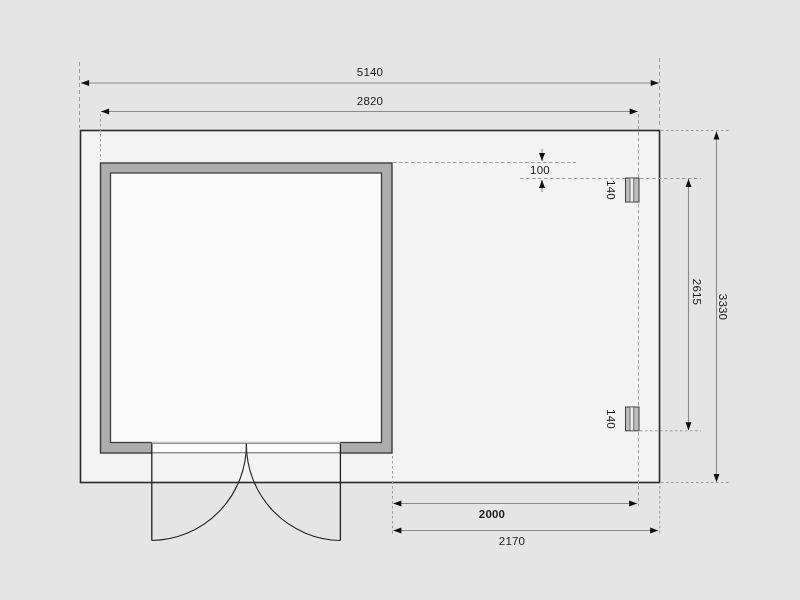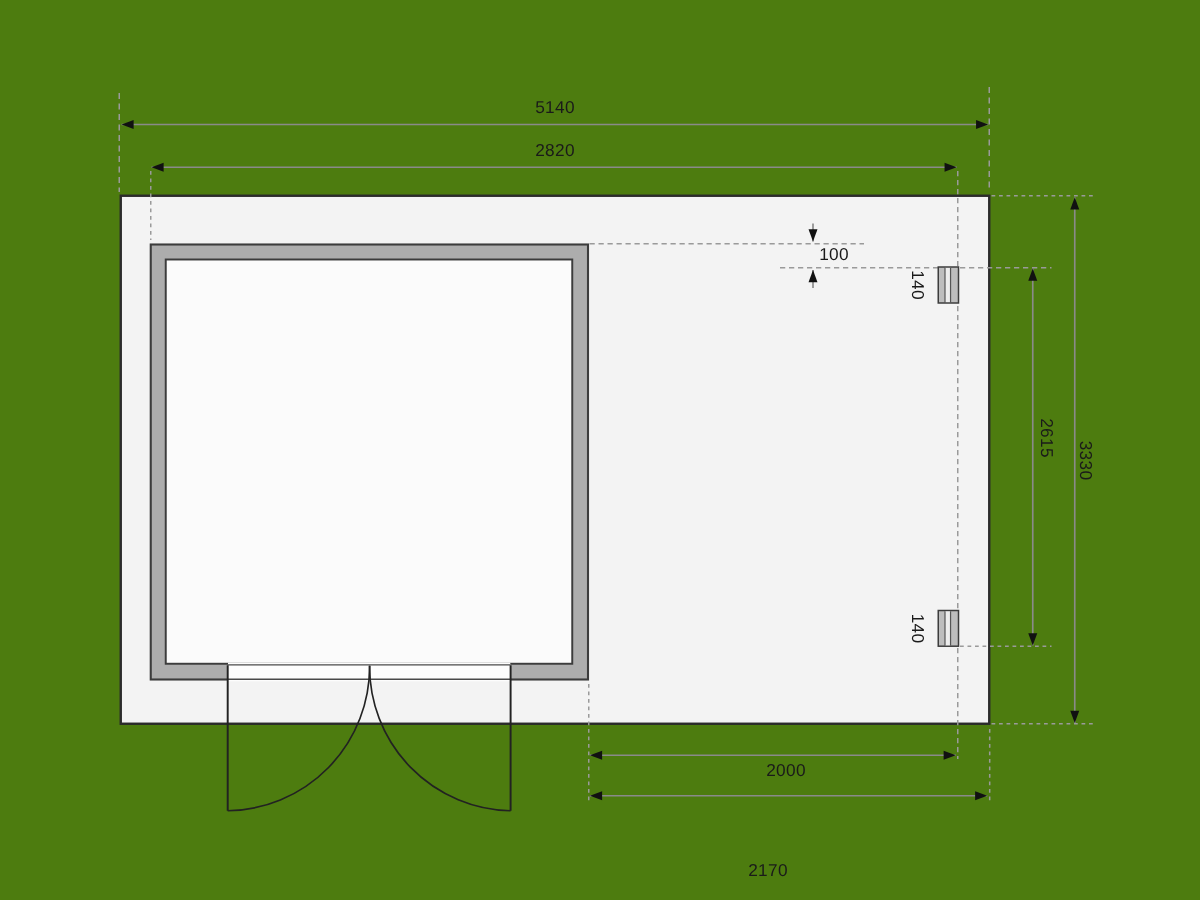--- a/index.html
+++ b/index.html
@@ -1,17 +1,17 @@
 <!DOCTYPE html>
 <html><head>
 <meta charset="utf-8">
 <style>
   html,body { margin:0; padding:0; background:#ffffff; }
   .canvas {
-    position:relative; width:800px; height:600px; background:#4d7c0f;
+    position:relative; width:800px; height:600px; background:#e5e5e5;
     font-family:"Liberation Sans", sans-serif; overflow:hidden;
   }
   .canvas svg { position:absolute; left:0; top:0; }
   .lbl {
     position:absolute; font-size:11.5px; line-height:12px; color:#1a1a1a;
     white-space:nowrap; transform:translate(-50%,-50%); letter-spacing:0.2px;
   }
   .lbl.rot { transform:translate(-50%,-50%) rotate(90deg); }
 </style>
 </head>
@@ -72,20 +72,20 @@
       <path d="M688.5 179 V430.3" marker-start="url(#ah)" marker-end="url(#ah)"></path>
       <path d="M393.3 503.5 H637.2" marker-start="url(#ah)" marker-end="url(#ah)"></path>
       <path d="M393.3 530.5 H658.2" marker-start="url(#ah)" marker-end="url(#ah)"></path>
       <path d="M542 149 V161" marker-end="url(#ah)"></path>
       <path d="M542 192 V180" marker-end="url(#ah)"></path>
     </g>
   </svg>
 
   <div class="lbl" style="left:370px; top:72px;">5140</div>
   <div class="lbl" style="left:370px; top:101px;">2820</div>
-  <div class="lbl" style="left:540px; top:170px;margin-left:16px;">100</div>
+  <div class="lbl" style="left:540px; top:170px;">100</div>
   <div class="lbl rot" style="left:611px; top:190px;">140</div>
   <div class="lbl rot" style="left:611px; top:419px;">140</div>
   <div class="lbl rot" style="left:697px; top:292px;">2615</div>
   <div class="lbl rot" style="left:723px; top:307px;">3330</div>
-  <div class="lbl" style="left:524px; top:514px;">2000</div>
-  <div class="lbl" style="left:512px; top:541px;margin-top:40px;">2170</div>
+  <div class="lbl" style="left:492px; top:514px;font-weight:bold;">2000</div>
+  <div class="lbl" style="left:512px; top:541px;">2170</div>
 </div>
 
 </body></html>

